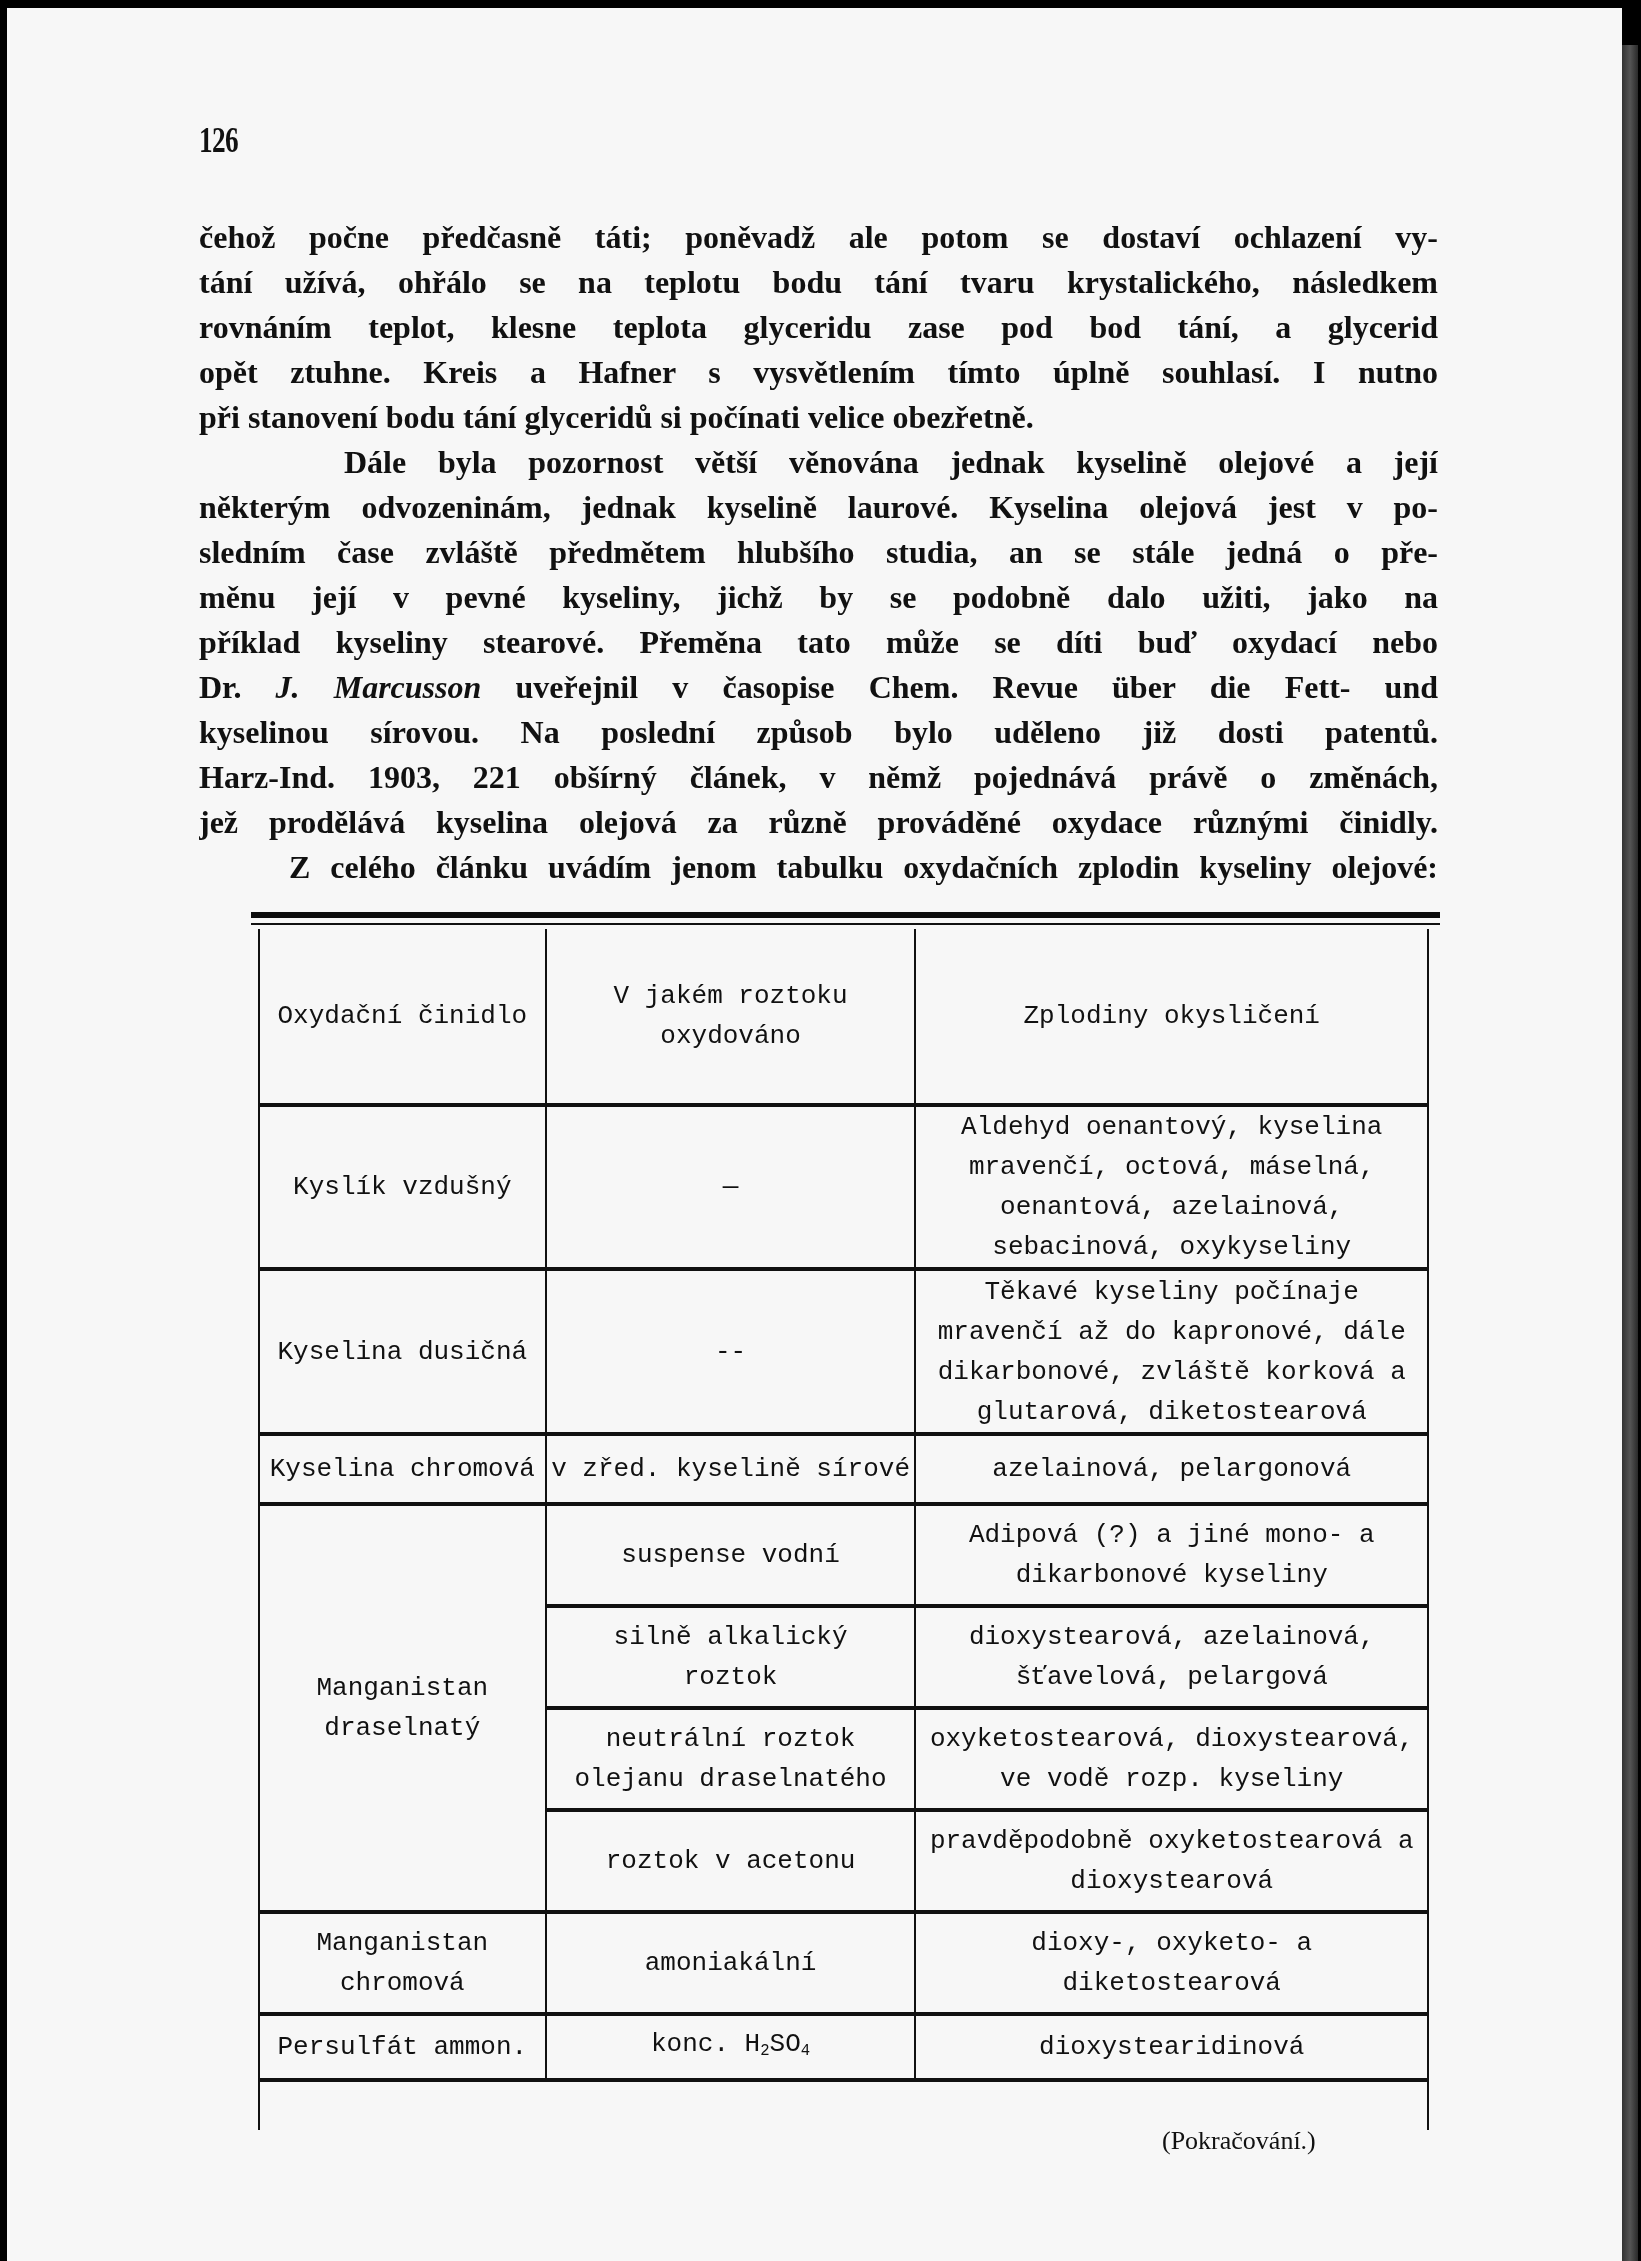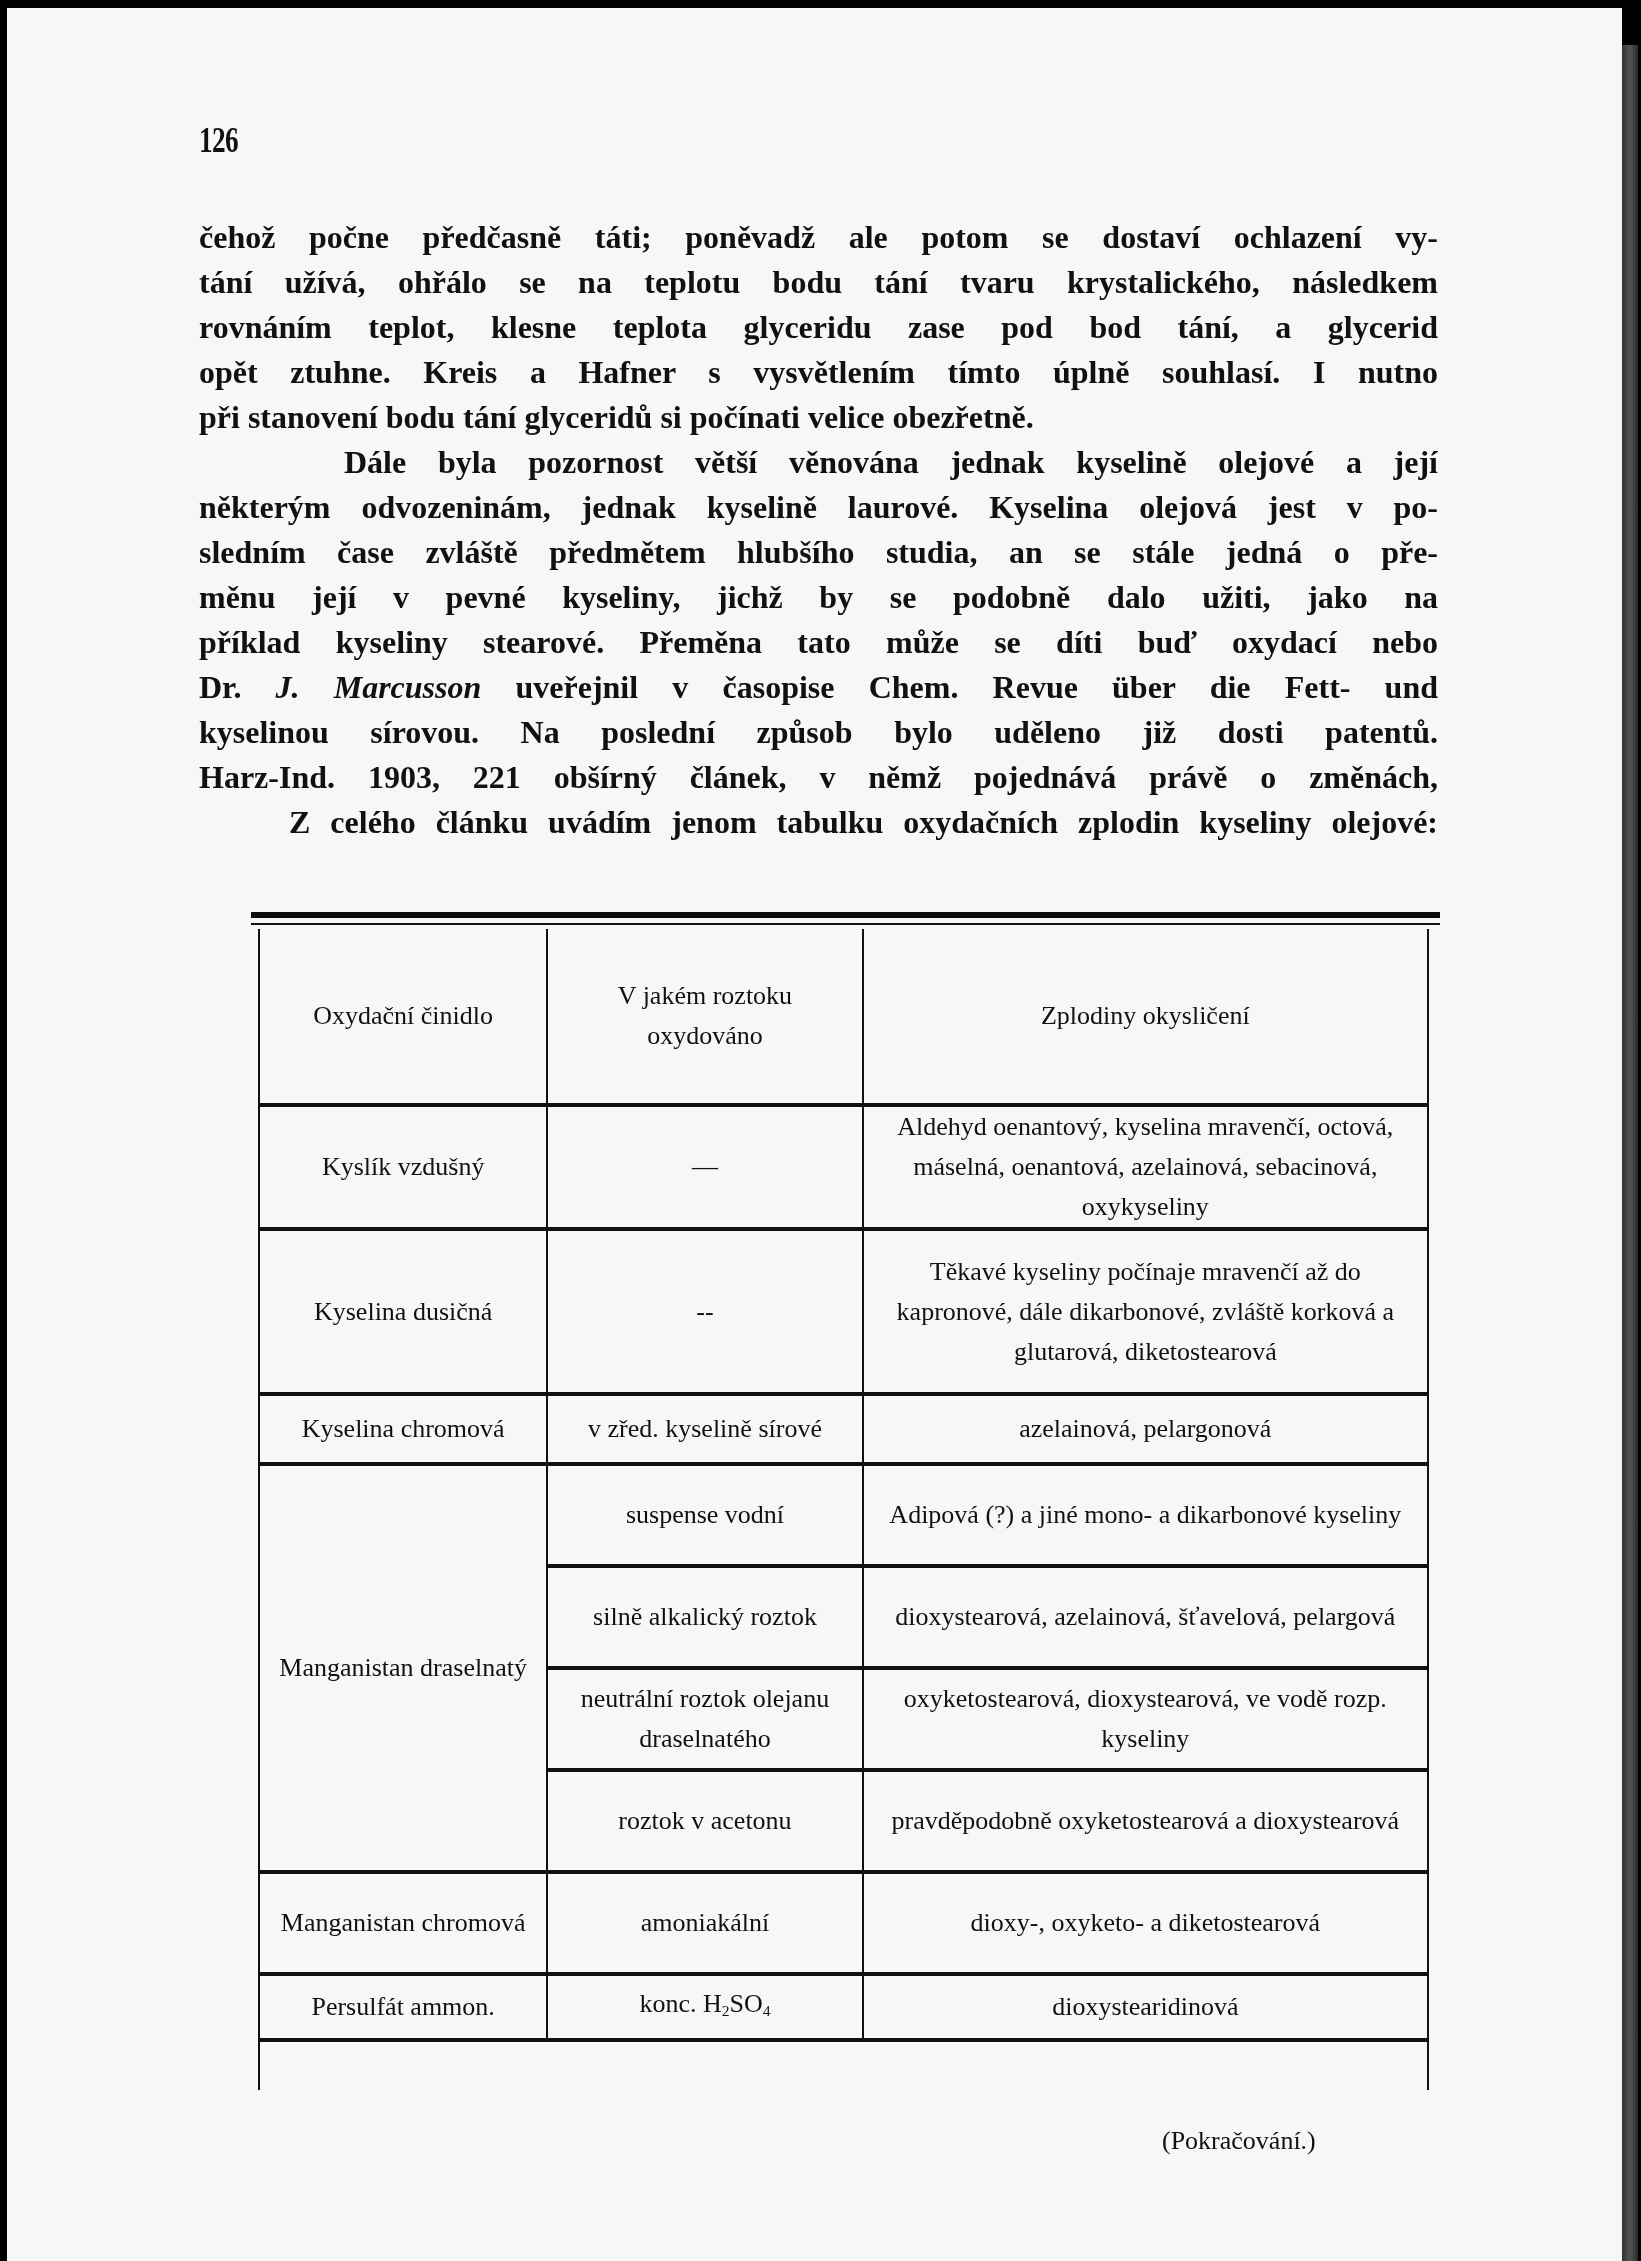--- a/index.html
+++ b/index.html
@@ -9,21 +9,21 @@
   .pagenum { position:absolute; left:199px; top:121px; font-size:35px; font-weight:bold; letter-spacing:-0.9px; font-family:"Liberation Serif",serif; transform:scaleX(0.78); transform-origin:left; }
   .body-text { position:absolute; left:199px; top:215px; width:1239px; font-size:32px; line-height:45px; font-weight:bold; font-family:"Liberation Serif",serif; }
   .body-text .line { display:block; text-align:justify; text-align-last:justify; white-space:nowrap; overflow:hidden; transform:scaleX(1); }
   .indent { padding-left:145px; }
   .italic-name { font-style:italic; }
   .last { text-align-last:left !important; }
 
   .rule-thick { position:absolute; left:251px; width:1189px; height:6.3px; background:#0c0c0c; top:912px; }
   .rule-thin { position:absolute; left:251px; width:1189px; height:2.3px; background:#111; top:923px; }
 
-  table.ox { position:absolute; left:258px; top:929px; width:1171px; border-collapse:collapse; font-family:Liberation Serif, serif; font-size:26px; line-height:40px; color:#111; }
+  table.ox { position:absolute; left:258px; top:929px; width:1171px; border-collapse:collapse; font-family:Liberation Mono, monospace; font-size:26px; line-height:40px; color:#111; }
   table.ox td, table.ox th { border-left:2.3px solid #111; border-right:2.3px solid #111; padding:0 12.7px; text-align:center; vertical-align:middle; font-weight:normal; }
   table.ox tr.sep td { border-top:4.1px solid #111; }
   table.ox th { height:174px; border-bottom:2.3px solid #111; }
   .c1 { width:262px; }
   .c2 { width:289px;margin-left:7px; }
   .c3 { width:543px; }
   .prod { text-align:left; text-align-last:center; }
   .tfoot { position:absolute; left:1162px; top:2126px; font-size:26px; font-family:"Liberation Serif",serif; }
   sub { font-size:0.6em; vertical-align:-0.25em; }
 </style>
@@ -47,20 +47,21 @@
 
   <div>
     <span class="line indent">Dále byla pozornost větší věnována jednak kyselině olejové a její</span>
     <span class="line">některým odvozeninám, jednak kyselině laurové. Kyselina olejová jest v po-</span>
     <span class="line">sledním čase zvláště předmětem hlubšího studia, an se stále jedná o pře-</span>
     <span class="line">měnu její v pevné kyseliny, jichž by se podobně dalo užiti, jako na</span>
     <span class="line">příklad kyseliny stearové. Přeměna tato může se díti buď oxydací nebo</span>
     <span class="line">Dr. <span class="italic-name">J. Marcusson</span> uveřejnil v časopise Chem. Revue über die Fett- und</span>
     <span class="line">kyselinou sírovou. Na poslední způsob bylo uděleno již dosti patentů.</span>
     <span class="line">Harz-Ind. 1903, 221 obšírný článek, v němž pojednává právě o změnách,</span>
+    <span class="line">jež prodělává kyselina olejová za různě prováděné oxydace různými činidly.</span>
   </div>
 
   <div>
     <span class="line indent" style="padding-left:90px">Z celého článku uvádím jenom tabulku oxydačních zplodin kyseliny olejové:</span>
   </div>
 </div>
 
 <div class="rule-thick"></div>
 <div class="rule-thin"></div>
 

